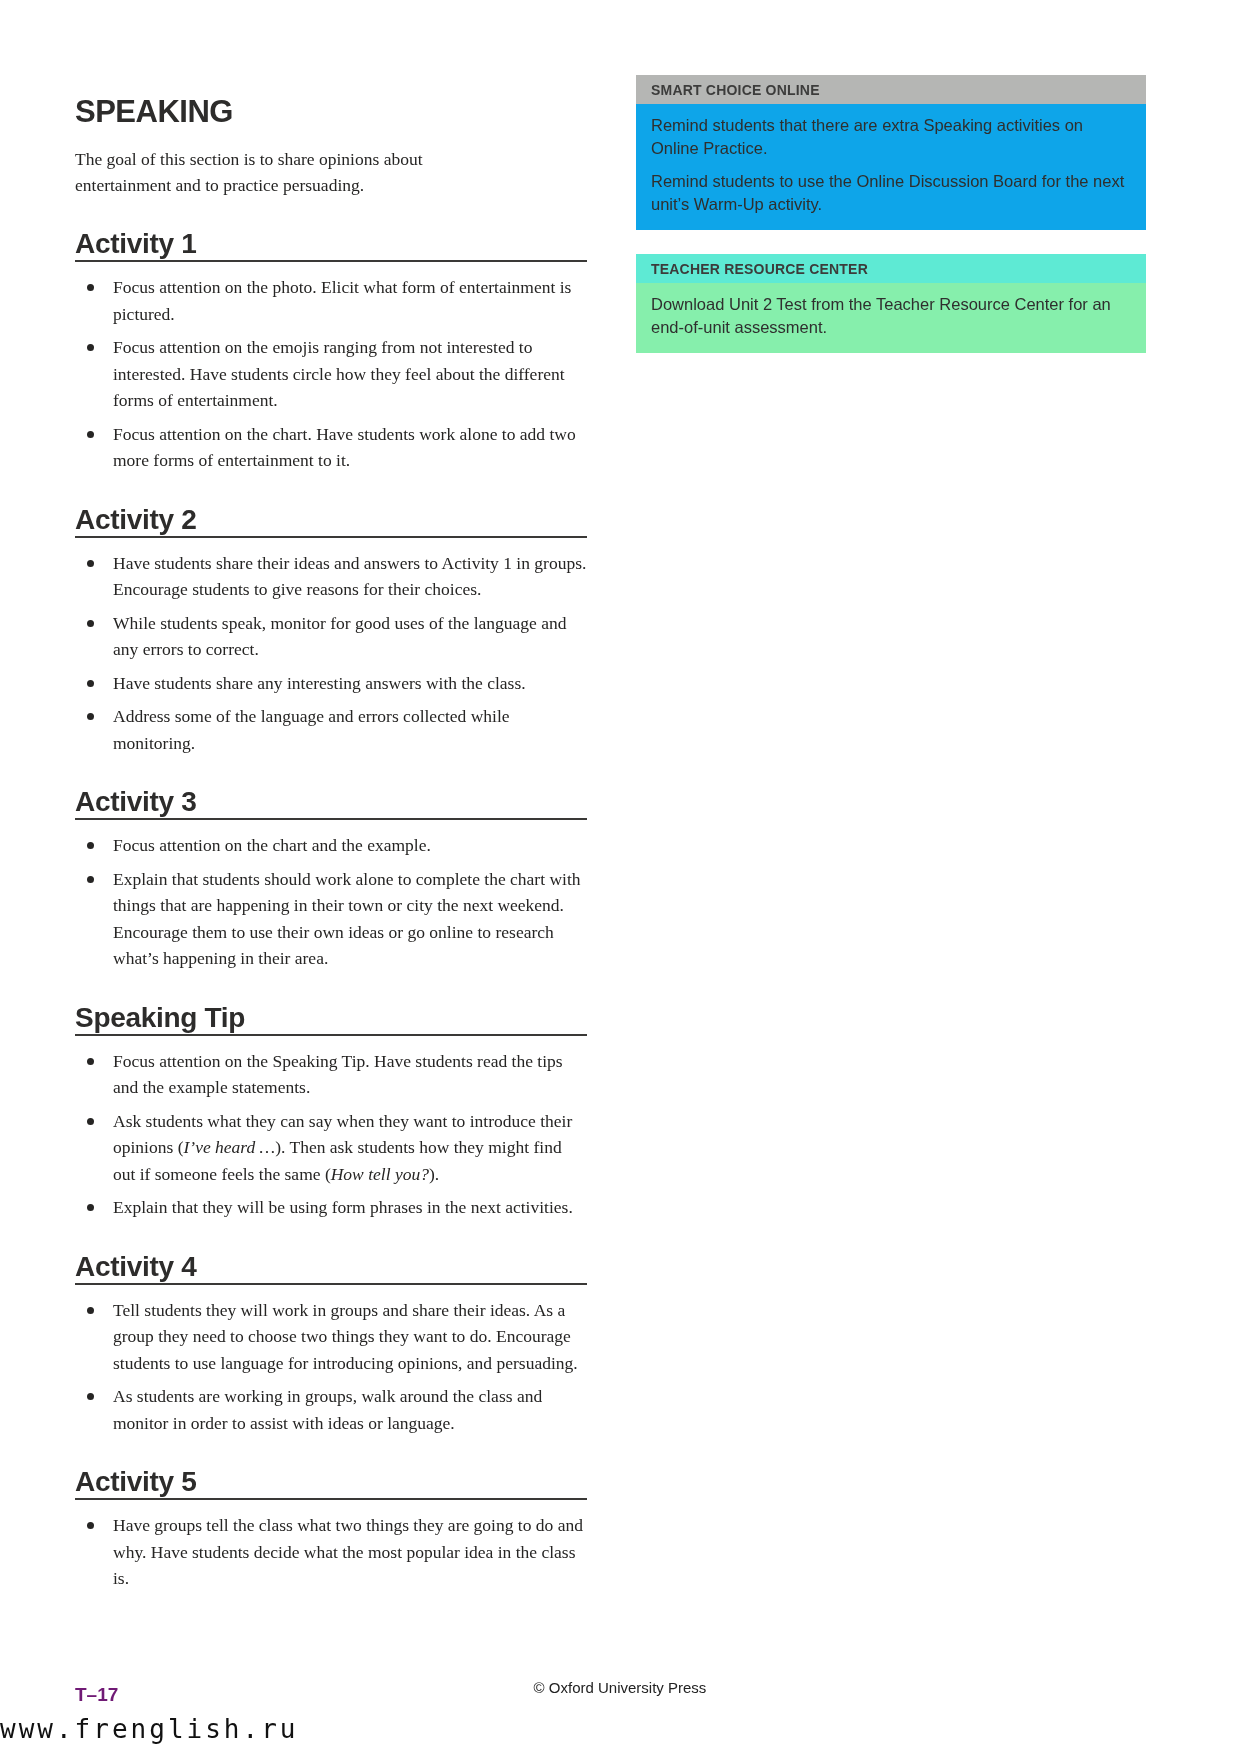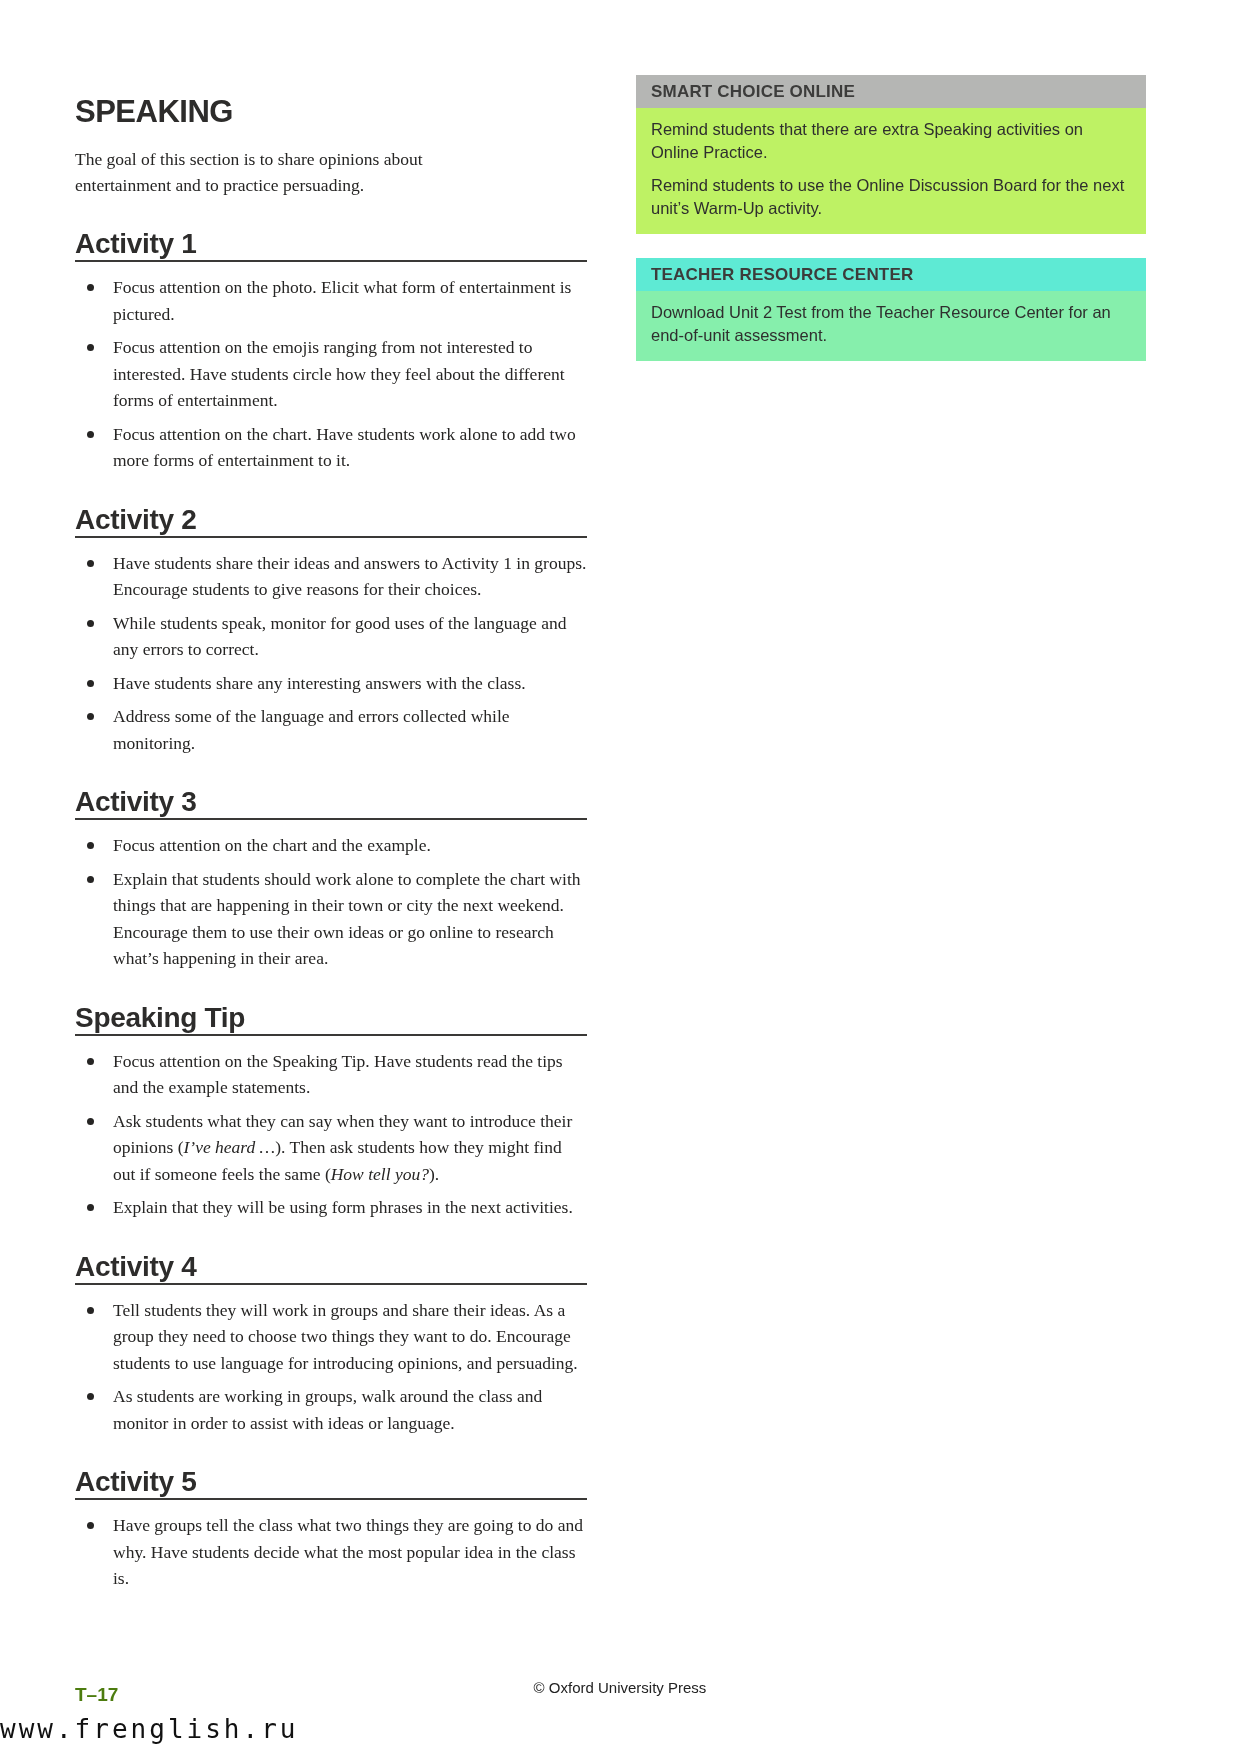--- a/index.html
+++ b/index.html
@@ -74,21 +74,21 @@
     left: 636px;
     top: 75px;
     width: 510px;
   }
   .info-box { margin-bottom: 24px; }
   .info-box-header {
     background: #b5b6b4;
     padding: 7px 15px 6px 15px;
     font-family: "Liberation Sans", sans-serif;
     font-weight: bold;
-    font-size: 17px;
+    font-size: 14px;
     letter-spacing: 0.2px;
     color: #3c3c3b;
   }
   .info-box-body {
     background: #e9e9e7;
     padding: 10px 15px 14px 15px;
   }
   .info-box-body p {
     font-family: "Liberation Sans", sans-serif;
     font-size: 16.5px;
@@ -99,21 +99,21 @@
   .info-box-body p:last-child { margin-bottom: 0; }
 
   
   .footer-page-num {
     position: absolute;
     left: 75px;
     top: 1684px;
     font-family: "Liberation Sans", sans-serif;
     font-weight: bold;
     font-size: 19px;
-    color: #4d7c0f;
+    color: #701a75;
   }
   .footer-copyright {
     position: absolute;
     left: 0;
     top: 1679px;
     width: 100%;
     text-align: center;
     font-family: "Liberation Sans", sans-serif;
     font-size: 15px;
     color: #222;
@@ -184,21 +184,21 @@
             <li><span>Have groups tell the class what two things they are going to do and why. Have students decide what the most popular idea in the class is.</span></li>
           </ul>
         </div>
       </div>
   </div>
 
   <div class="right-col">
     <div id="sidebar-boxes">
         <div class="info-box">
           <div class="info-box-header" style="background: rgb(181, 182, 180);">SMART CHOICE ONLINE</div>
-          <div class="info-box-body" style="background: #bef264;">
+          <div class="info-box-body" style="background: #0ea5e9;">
             <p>Remind students that there are extra Speaking activities on Online Practice.</p>
             <p>Remind students to use the Online Discussion Board for the next unit’s Warm-Up activity.</p>
           </div>
         </div>
         <div class="info-box">
           <div class="info-box-header" style="background: #5eead4;">TEACHER RESOURCE CENTER</div>
           <div class="info-box-body" style="background: #86efac;">
             <p>Download Unit 2 Test from the Teacher Resource Center for an end-of-unit assessment.</p>
           </div>
         </div>

